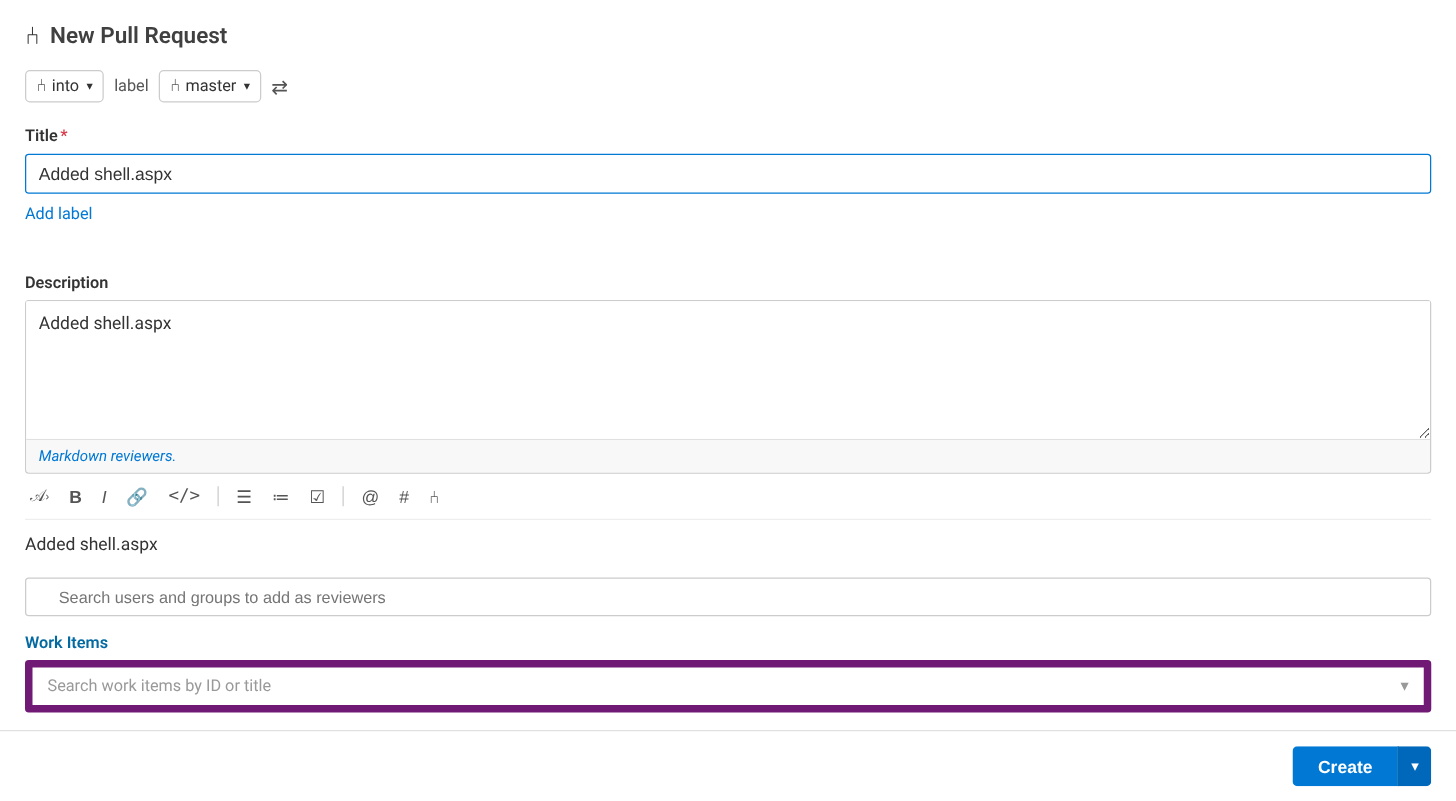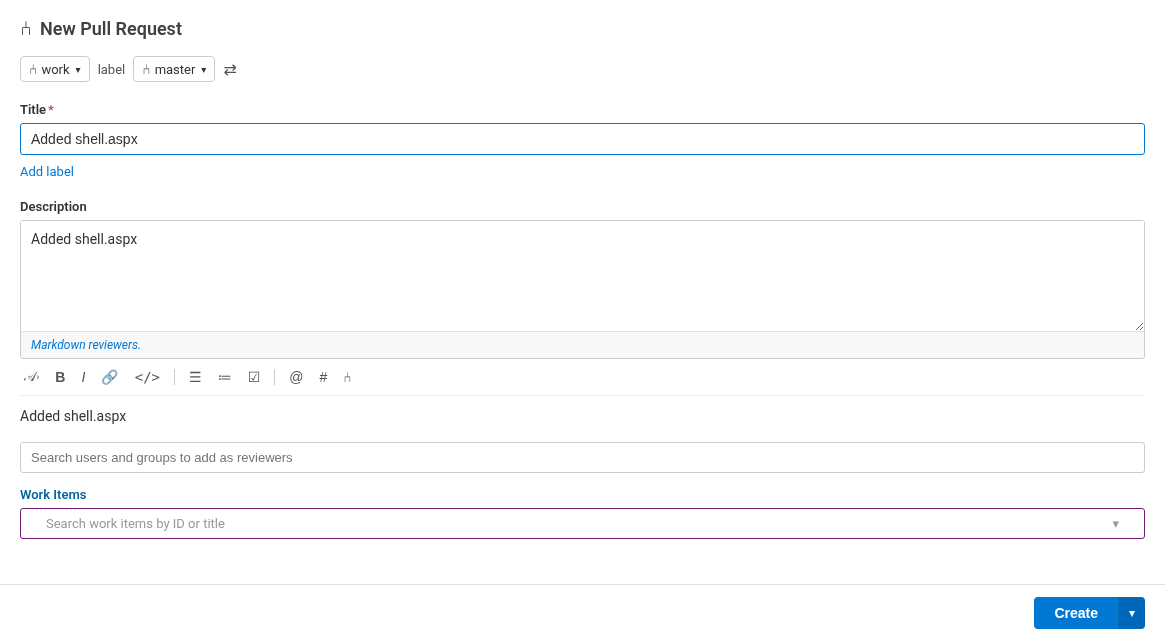--- a/index.html
+++ b/index.html
@@ -92,21 +92,21 @@
       text-decoration: none;
       margin-bottom: 16px;
       display: inline-block;
     }
 
     .section-label {
       font-size: 13px;
       font-weight: 600;
       color: #333;
       margin-bottom: 6px;
-      margin-top: 4px;
+      margin-top: 24px;
     }
 
     .description-area-wrapper {
       border: 1px solid #ccc;
       border-radius: 3px;
       margin-bottom: 0;
     }
 
     .description-textarea {
       width: 100%;
@@ -164,40 +164,40 @@
       font-size: 14px;
       color: #333;
       margin-bottom: 14px;
       padding: 4px 0;
     }
 
     .reviewers-input {
       width: 100%;
       border: 1px solid #ccc;
       border-radius: 3px;
-      padding: 7px 10px;
+      padding: 7px 26px;
       font-size: 13px;
       color: #999;
       outline: none;
       margin-bottom: 0;
     }
 
     .work-items-label {
       color: #0369a1;
       font-size: 13px;
       font-weight: 600;
       margin-bottom: 6px;
       margin-top: 14px;
     }
 
     .work-items-dropdown {
       width: 100%;
-      border: 1px solid #701a75;
-      border-radius: 3px;
-      padding: 7px 25px;
+      border: 6px solid #701a75;
+      border-radius: 3px;
+      padding: 7px 12px;
       font-size: 13px;
       color: #999;
       display: flex;
       align-items: center;
       justify-content: space-between;
       cursor: pointer;
       background: #fff;
       margin-bottom: 0;
     }
 
@@ -259,21 +259,21 @@
 
 <div class="page-header">
   <span class="pr-icon">⑃</span>
   <h1 class="page-title">New Pull Request</h1>
 </div>
 
 
 <div class="branch-row">
   <div class="branch-selector">
     <span class="branch-icon">⑃</span>
-    <span>work</span>
+    <span>into</span>
     <span class="chevron-down">▾</span>
   </div>
   <span class="into-label">label</span>
   <div class="branch-selector">
     <span class="branch-icon">⑃</span>
     <span>master</span>
     <span class="chevron-down">▾</span>
   </div>
   <span class="swap-icon" title="Swap source and target branches">⇄</span>
 </div>

